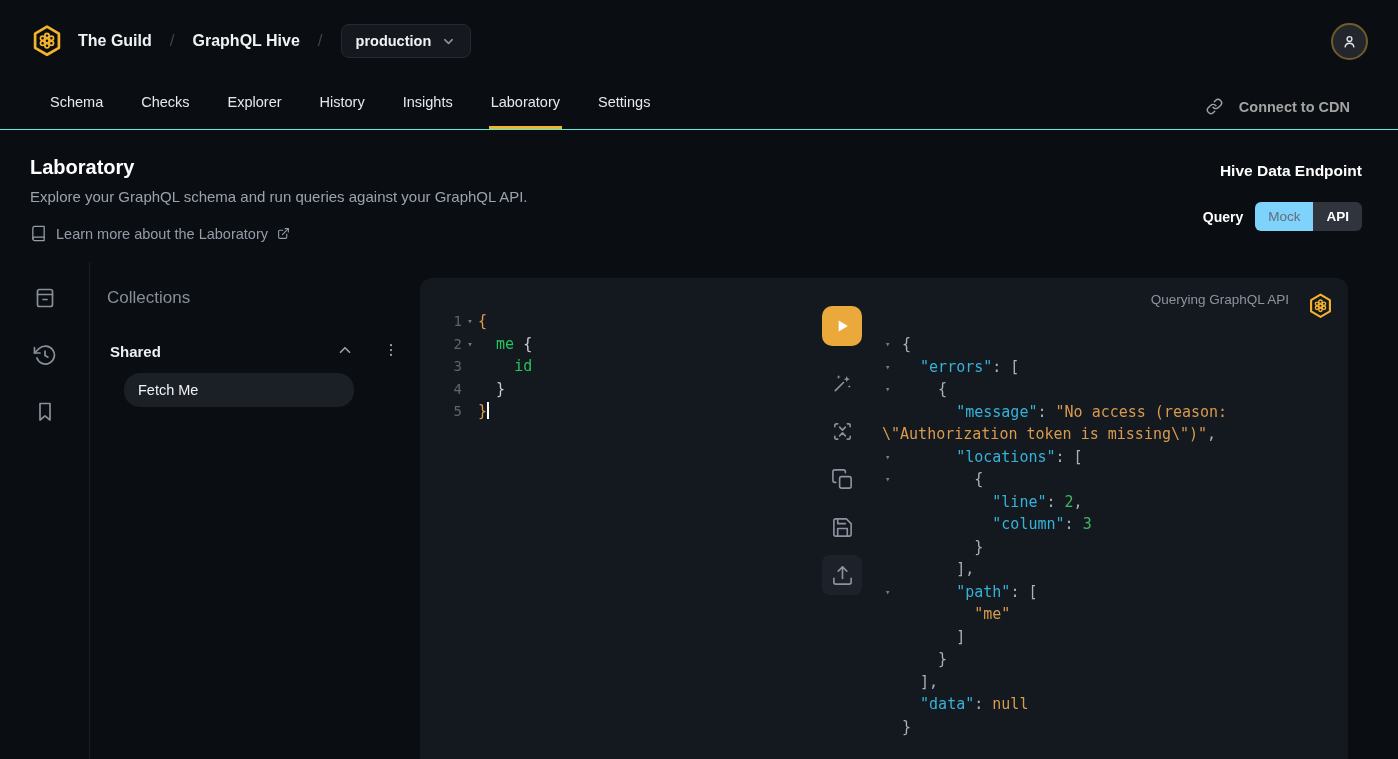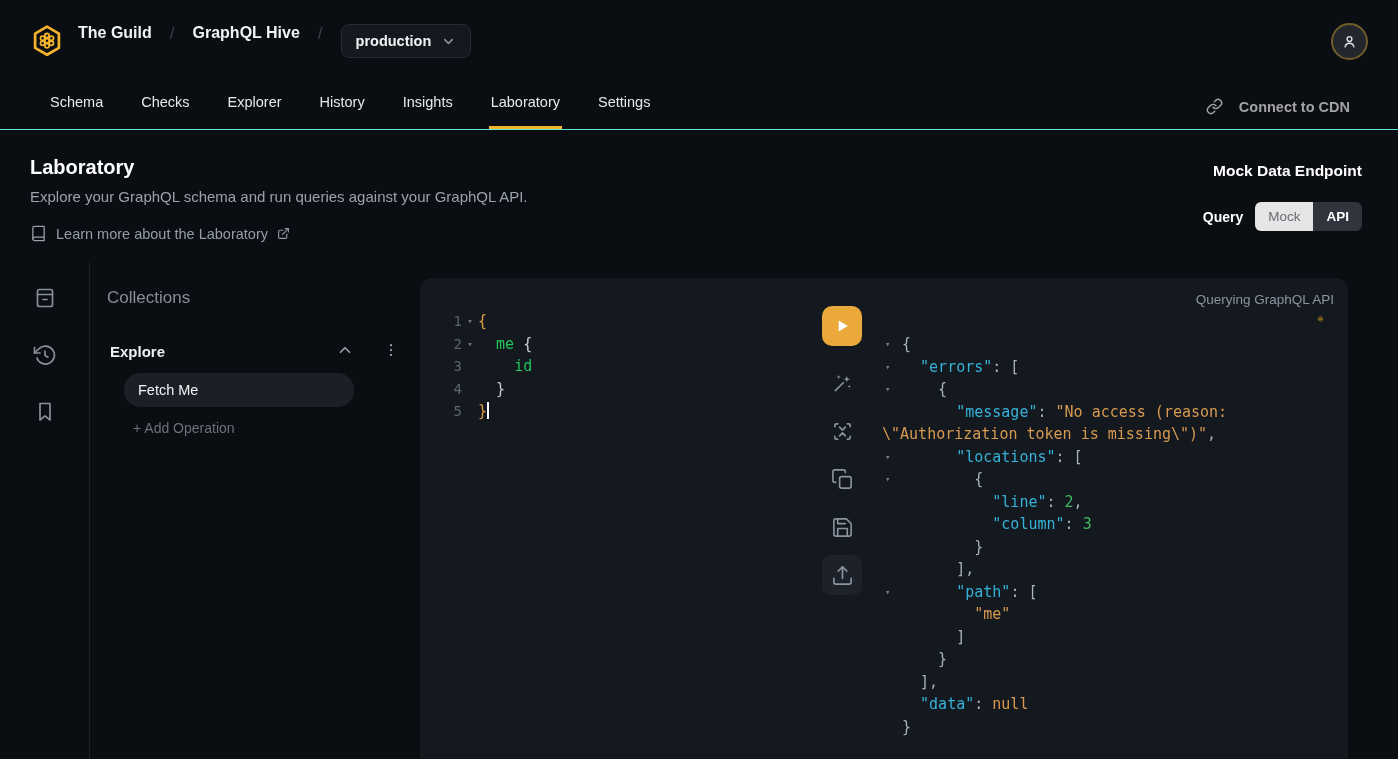--- a/index.html
+++ b/index.html
@@ -3,21 +3,21 @@
 <meta charset="utf-8">
 <style>
   * { box-sizing: border-box; margin: 0; padding: 0; }
   html,body { background:#07090d; }
   body { font-family:"Liberation Sans", sans-serif; }
   .app { position:relative; width:1398px; height:759px; background:#0a0d12; overflow:hidden; color:#e6e9ec; }
 
   
   .topbar { display:flex; align-items:center; height:82px; padding:0 30px; }
   .logo { width:34px; height:36px; color:#f3b32c; flex:0 0 auto; }
-  .crumb { display:flex; gap:18px; margin-left:14px; }
+  .crumb { display:flex; align-items:center; gap:18px; margin-left:14px; }
   .crumb-link { font-size:16px; font-weight:600; color:#f0f2f4; cursor:pointer; }
   .crumb-sep { color:#3c424b; font-size:17px; }
   .target-btn { display:flex; align-items:center; gap:10px; background:#15181e; border:1px solid #262b33;
     border-radius:8px; padding:8px 14px; font-size:14.5px; font-weight:600; color:#f0f2f4; cursor:pointer; }
   .target-btn .chev { width:15px; height:15px; color:#8b939e; }
   .topbar-right { margin-left:auto; }
   .avatar { width:37px; height:37px; border-radius:50%; background:#23262d; border:2px solid #6f5c28;
     display:flex; align-items:center; justify-content:center; color:#dfe3e8; cursor:pointer; }
   .avatar svg { width:17px; height:17px; }
 
@@ -35,21 +35,21 @@
   .ph-sub { margin-top:9px; font-size:15px; color:#9aa3ad; }
   .learn-row { margin-top:20px; display:flex; align-items:center; gap:9px; color:#949da8; font-size:14.5px; cursor:pointer; }
   .learn-row svg { width:17px; height:17px; }
   .learn-row .ext { width:13px; height:13px; }
   .ph-right { text-align:right; }
   .mock-title { font-size:15.5px; font-weight:600; color:#fff; margin-top:6px; }
   .toggle-row { margin-top:22px; display:flex; align-items:center; justify-content:flex-end; gap:12px; }
   .query-label { font-size:14px; font-weight:700; color:#fff; }
   .seg { display:flex; border-radius:6px; overflow:hidden; height:29px; }
   .seg-btn { font-size:13.5px; padding:0 13px; display:flex; align-items:center; cursor:pointer; }
-  .seg-btn.inactive { background:#e5e5e5; color:#666d76; }
+  .seg-btn.inactive { background:#7dd3fc; color:#666d76; }
   .seg-btn.active { background:#30353d; color:#ffffff; font-weight:600; }
 
   
   .main { position:absolute; left:0; right:0; top:262px; bottom:0; display:flex; }
   .rail { width:90px; border-right:1px solid #1a1e25; display:flex; flex-direction:column; align-items:center; padding-top:24px; gap:33px; }
   .rail-btn { width:24px; height:24px; color:#a6b0bc; opacity:.8; cursor:pointer; }
   .rail-btn svg { width:24px; height:24px; }
 
   .collections { width:330px; padding:26px 18px 0 17px; }
   .coll-title { font-size:17px; font-weight:400; color:#868e99; }
@@ -75,21 +75,21 @@
   @keyframes blink { 50% { opacity:0; } }
 
   .toolbar-col { position:absolute; left:402px; top:28px; width:40px; display:flex; flex-direction:column; gap:8px; align-items:center; }
   .play-btn { width:40px; height:40px; background:#eba93c; border-radius:10px; display:flex; align-items:center; justify-content:center; cursor:pointer; margin-bottom:9px; }
   .play-btn svg { width:20px; height:20px; }
   .tool-btn { width:40px; height:40px; border-radius:8px; display:flex; align-items:center; justify-content:center; color:#8b939e; cursor:pointer; }
   .tool-btn svg { width:23px; height:23px; }
   .tool-btn.boxed { background:#1d222a; }
 
   .response-col { position:absolute; left:462px; right:14px; top:14px; }
-  .resp-status { display:flex; align-items:flex-end; justify-content:flex-end; gap:9px; height:30px;flex-direction:column; }
+  .resp-status { display:flex; align-items:flex-start; justify-content:flex-end; gap:18px; height:30px; }
   .resp-status-text { font-size:13.5px; color:#8c949f; }
   .resp-logo { width:27px; height:28px; color:#f3b32c; }
   .resp-lines { margin-top:11px; }
   .resp-line { position:relative; padding-left:20px; height:22.5px; }
   .resp-line.nopad { padding-left:0; }
   .resp-fold { position:absolute; left:3px; top:0; color:#717a85; font-size:9px; line-height:22.5px; cursor:pointer; }
 
   
   .c-p { color:#a9b1ba; }
   .c-key { color:#36b2d8; }
@@ -167,21 +167,21 @@
         </svg>
         <span>Learn more about the Laboratory</span>
         <svg class="ext" viewBox="0 0 24 24" fill="none" stroke="currentColor" stroke-width="2" stroke-linecap="round" stroke-linejoin="round">
           <path d="M18 13v6a2 2 0 0 1-2 2H5a2 2 0 0 1-2-2V8a2 2 0 0 1 2-2h6"></path>
             <polyline points="15 3 21 3 21 9"></polyline>
             <line x1="10" y1="14" x2="21" y2="3"></line>
         </svg>
       </div>
     </div>
     <div class="ph-right">
-      <div class="mock-title">Mock Data Endpoint</div>
+      <div class="mock-title">Hive Data Endpoint</div>
       <div class="toggle-row">
         <span class="query-label">Query</span>
         <div class="seg" id="segcontrol">
             <span class="seg-btn inactive">Mock</span>
             <span class="seg-btn active">API</span>
           </div>
       </div>
     </div>
   </section>
 
@@ -198,39 +198,38 @@
             <polyline points="12 8 12 12.5 15 14.2"></polyline>
           </svg></div>
         <div class="rail-btn"><svg viewBox="0 0 24 24" fill="none" stroke="currentColor" stroke-width="1.7" stroke-linecap="round" stroke-linejoin="round">
             <path d="M7 3.5h10V20l-5-4.2L7 20z"></path>
           </svg></div>
       </div>
 
     <div class="collections">
       <div class="coll-title">Collections</div>
       <div class="group-row">
-        <span class="group-name">Explore</span>
+        <span class="group-name">Shared</span>
         <span class="spacer"></span>
         <span class="icon-btn">
           <svg viewBox="0 0 24 24" fill="none" stroke="currentColor" stroke-width="2.2" stroke-linecap="round" stroke-linejoin="round">
               <path d="M6 15l6-6 6 6"></path>
             </svg>
         </span>
         <span class="icon-btn dots-btn">
           <svg viewBox="0 0 24 24" fill="currentColor">
               <circle cx="12" cy="5.5" r="1.5"></circle>
               <circle cx="12" cy="12" r="1.5"></circle>
               <circle cx="12" cy="18.5" r="1.5"></circle>
             </svg>
         </span>
       </div>
       <div id="op-items">
           <div class="op-item">Fetch Me</div>
         </div>
-      <div class="add-op">+ Add Operation</div>
     </div>
 
     <div class="panel">
       <div class="editor-col mono" id="editor"><div class="ed-line"><span class="ed-num">1</span><span class="ed-fold">▾</span><span><span class="c-amber">{</span></span></div><div class="ed-line"><span class="ed-num">2</span><span class="ed-fold">▾</span><span><span class="c-p">  </span><span class="c-blue">me</span><span class="c-silver"> {</span></span></div><div class="ed-line"><span class="ed-num">3</span><span class="ed-fold"></span><span><span class="c-p">    </span><span class="c-blue">id</span></span></div><div class="ed-line"><span class="ed-num">4</span><span class="ed-fold"></span><span><span class="c-silver">  }</span></span></div><div class="ed-line"><span class="ed-num">5</span><span class="ed-fold"></span><span><span class="c-amber">}</span><span class="caret"></span></span></div></div>
 
       <div class="toolbar-col" id="toolbar">
           <div class="play-btn">
             <svg viewBox="0 0 24 24">
               <polygon points="8 5.5 19 12 8 18.5" fill="#ffffff"></polygon>
             </svg>

